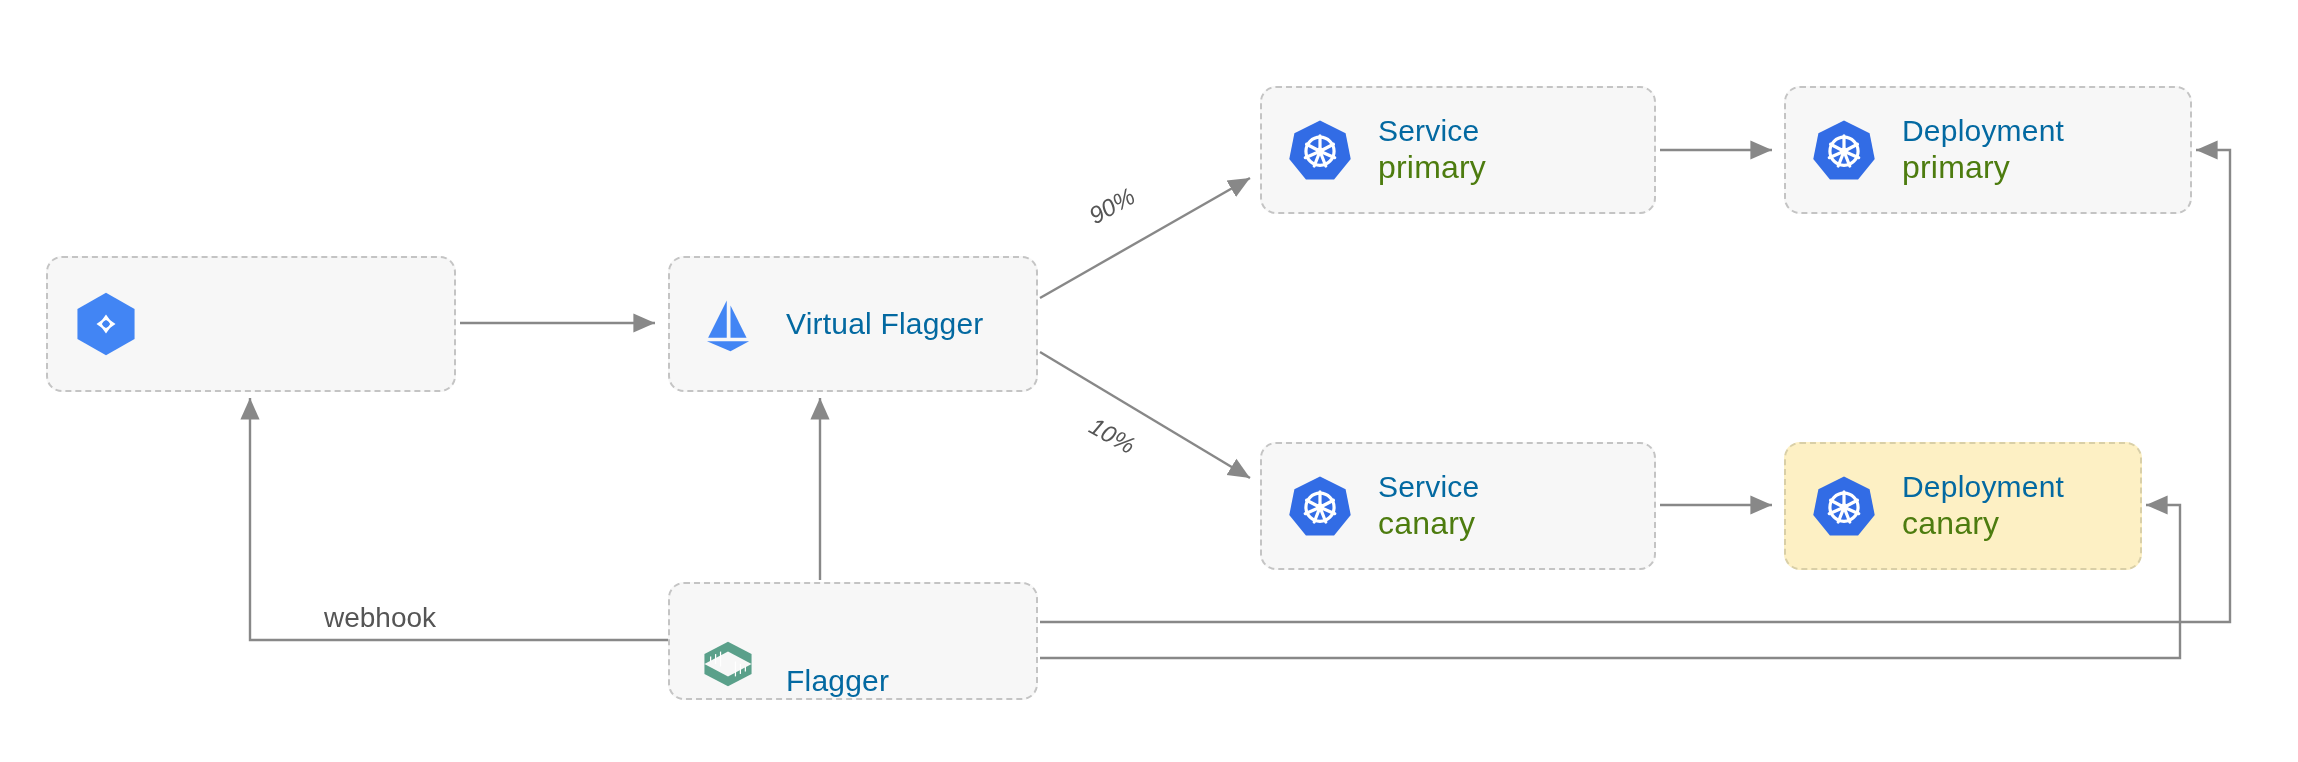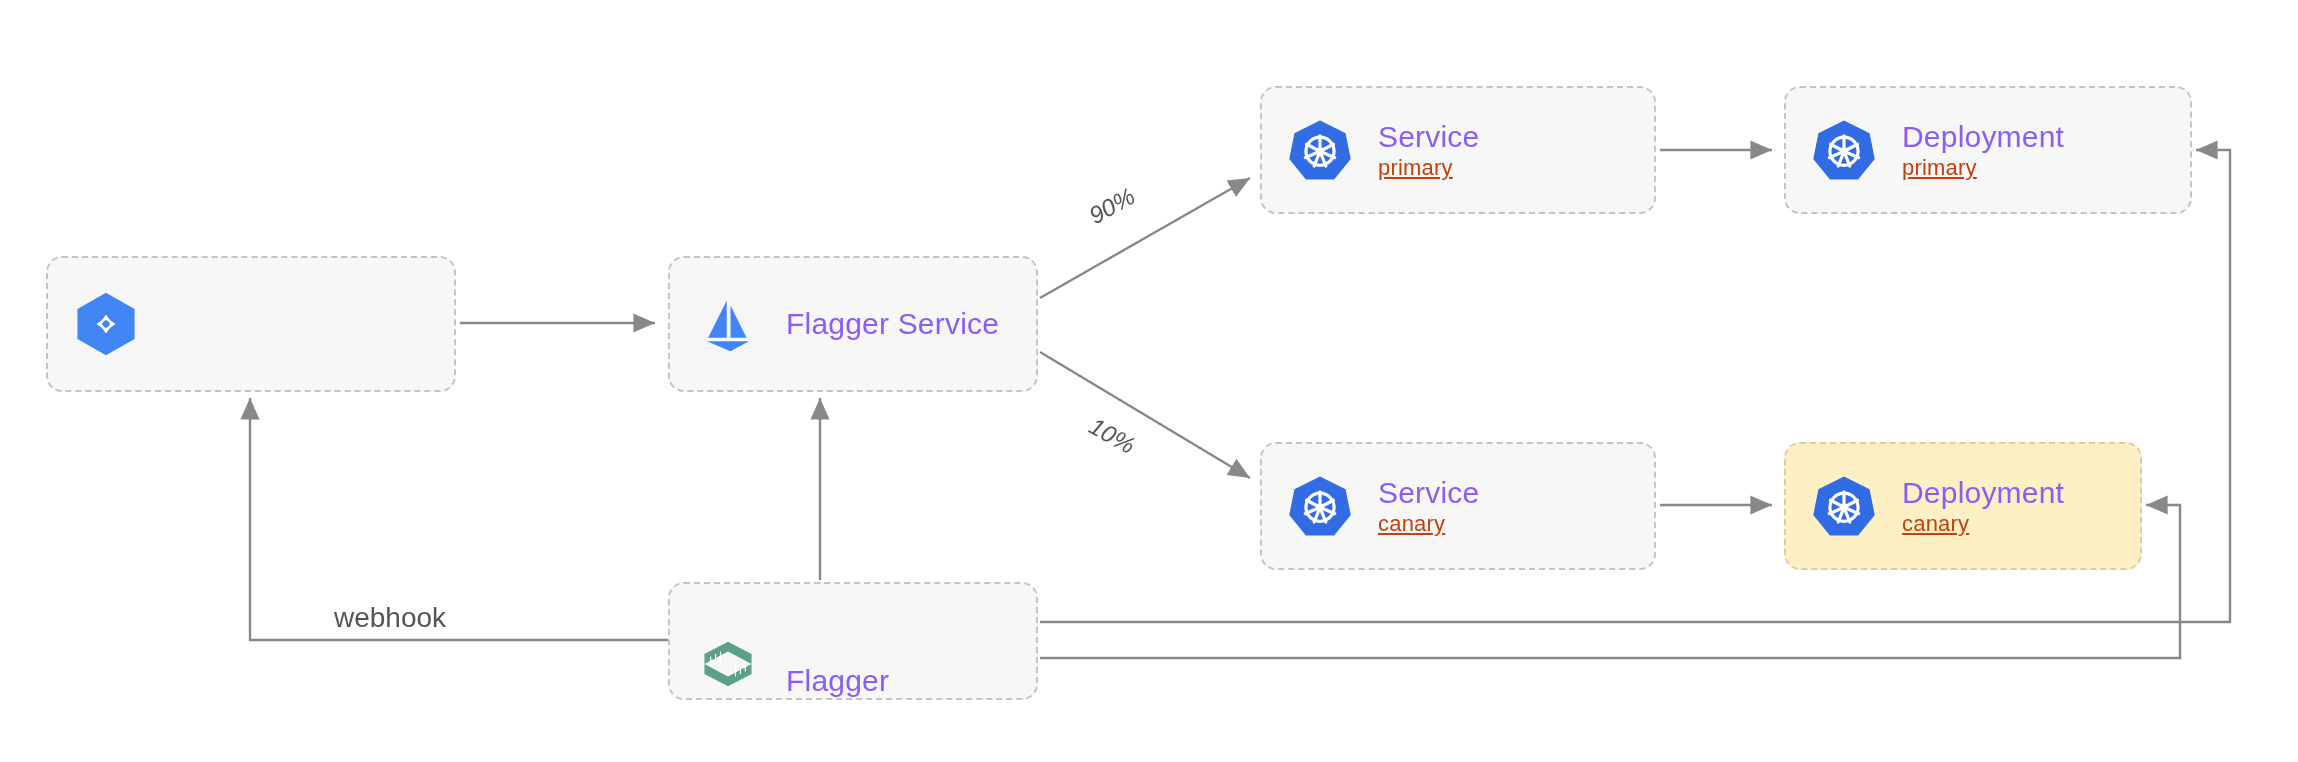--- a/index.html
+++ b/index.html
@@ -45,29 +45,28 @@
     justify-content: center;
   }
   .labels {
     display: flex;
     flex-direction: column;
     line-height: 1.15;
   }
   .title {
     font-size: 30px;
     font-weight: 500;
-    color: #8b5cf6;
+    color: #0369a1;
     letter-spacing: 0.2px;
   }
   .sub {
-    font-size: 22px;
+    font-size: 32px;
     font-weight: 400;
-    color: #c2410c;
+    color: #4d7c0f;
     letter-spacing: 0.2px;
-    text-decoration: underline;
   }
   .edge-label {
     position: absolute;
     font-size: 24px;
     color: #555;
     font-style: italic;
     background: transparent;
   }
   .edge-label.small {
     font-style: normal;
@@ -120,21 +119,21 @@
 
 <div class="node" style="left:668px; top:256px; width:370px; height:136px;">
   <span class="icon">
     <svg viewBox="0 0 100 100" width="62" height="62">
       <polygon points="48,12 48,72 18,72" fill="#4285f4"></polygon>
       <polygon points="54,20 54,72 80,72" fill="#4285f4"></polygon>
       <polygon points="16,78 84,78 54,94" fill="#4285f4"></polygon>
     </svg>
   </span>
   <div class="labels">
-    <span class="title">Flagger Service</span>
+    <span class="title">Virtual Flagger</span>
   </div>
 </div>
 
 <div class="node" style="left:668px; top:582px; width:370px; height:118px;align-items:flex-end;">
   <span class="icon">
     <svg viewBox="0 0 100 100" width="62" height="62">
       <g fill="#5aa08a">
         <polygon points="12,34 50,14 50,30 12,50"></polygon>
         <polygon points="50,30 88,50 88,34 50,14"></polygon>
         <polygon points="12,66 50,86 50,70 12,50"></polygon>
@@ -240,17 +239,17 @@
         <line x1="50" y1="52" x2="29" y2="41"></line>
       </g>
     </svg>
   </span>
   <div class="labels">
     <span class="title">Deployment</span>
     <span class="sub">canary</span>
   </div>
 </div>
 
-<span class="edge-label small" style="left:324px; top:602px; font-style:normal; font-size:28px;margin-left:10px;">webhook</span>
+<span class="edge-label small" style="left:324px; top:602px; font-style:normal; font-size:28px;">webhook</span>
 
 <span class="edge-label" style="left:1088px; top:192px; transform:rotate(-29deg);">90%</span>
 
 <span class="edge-label" style="left:1088px; top:422px; transform:rotate(29deg);">10%</span>
 
 </body></html>

